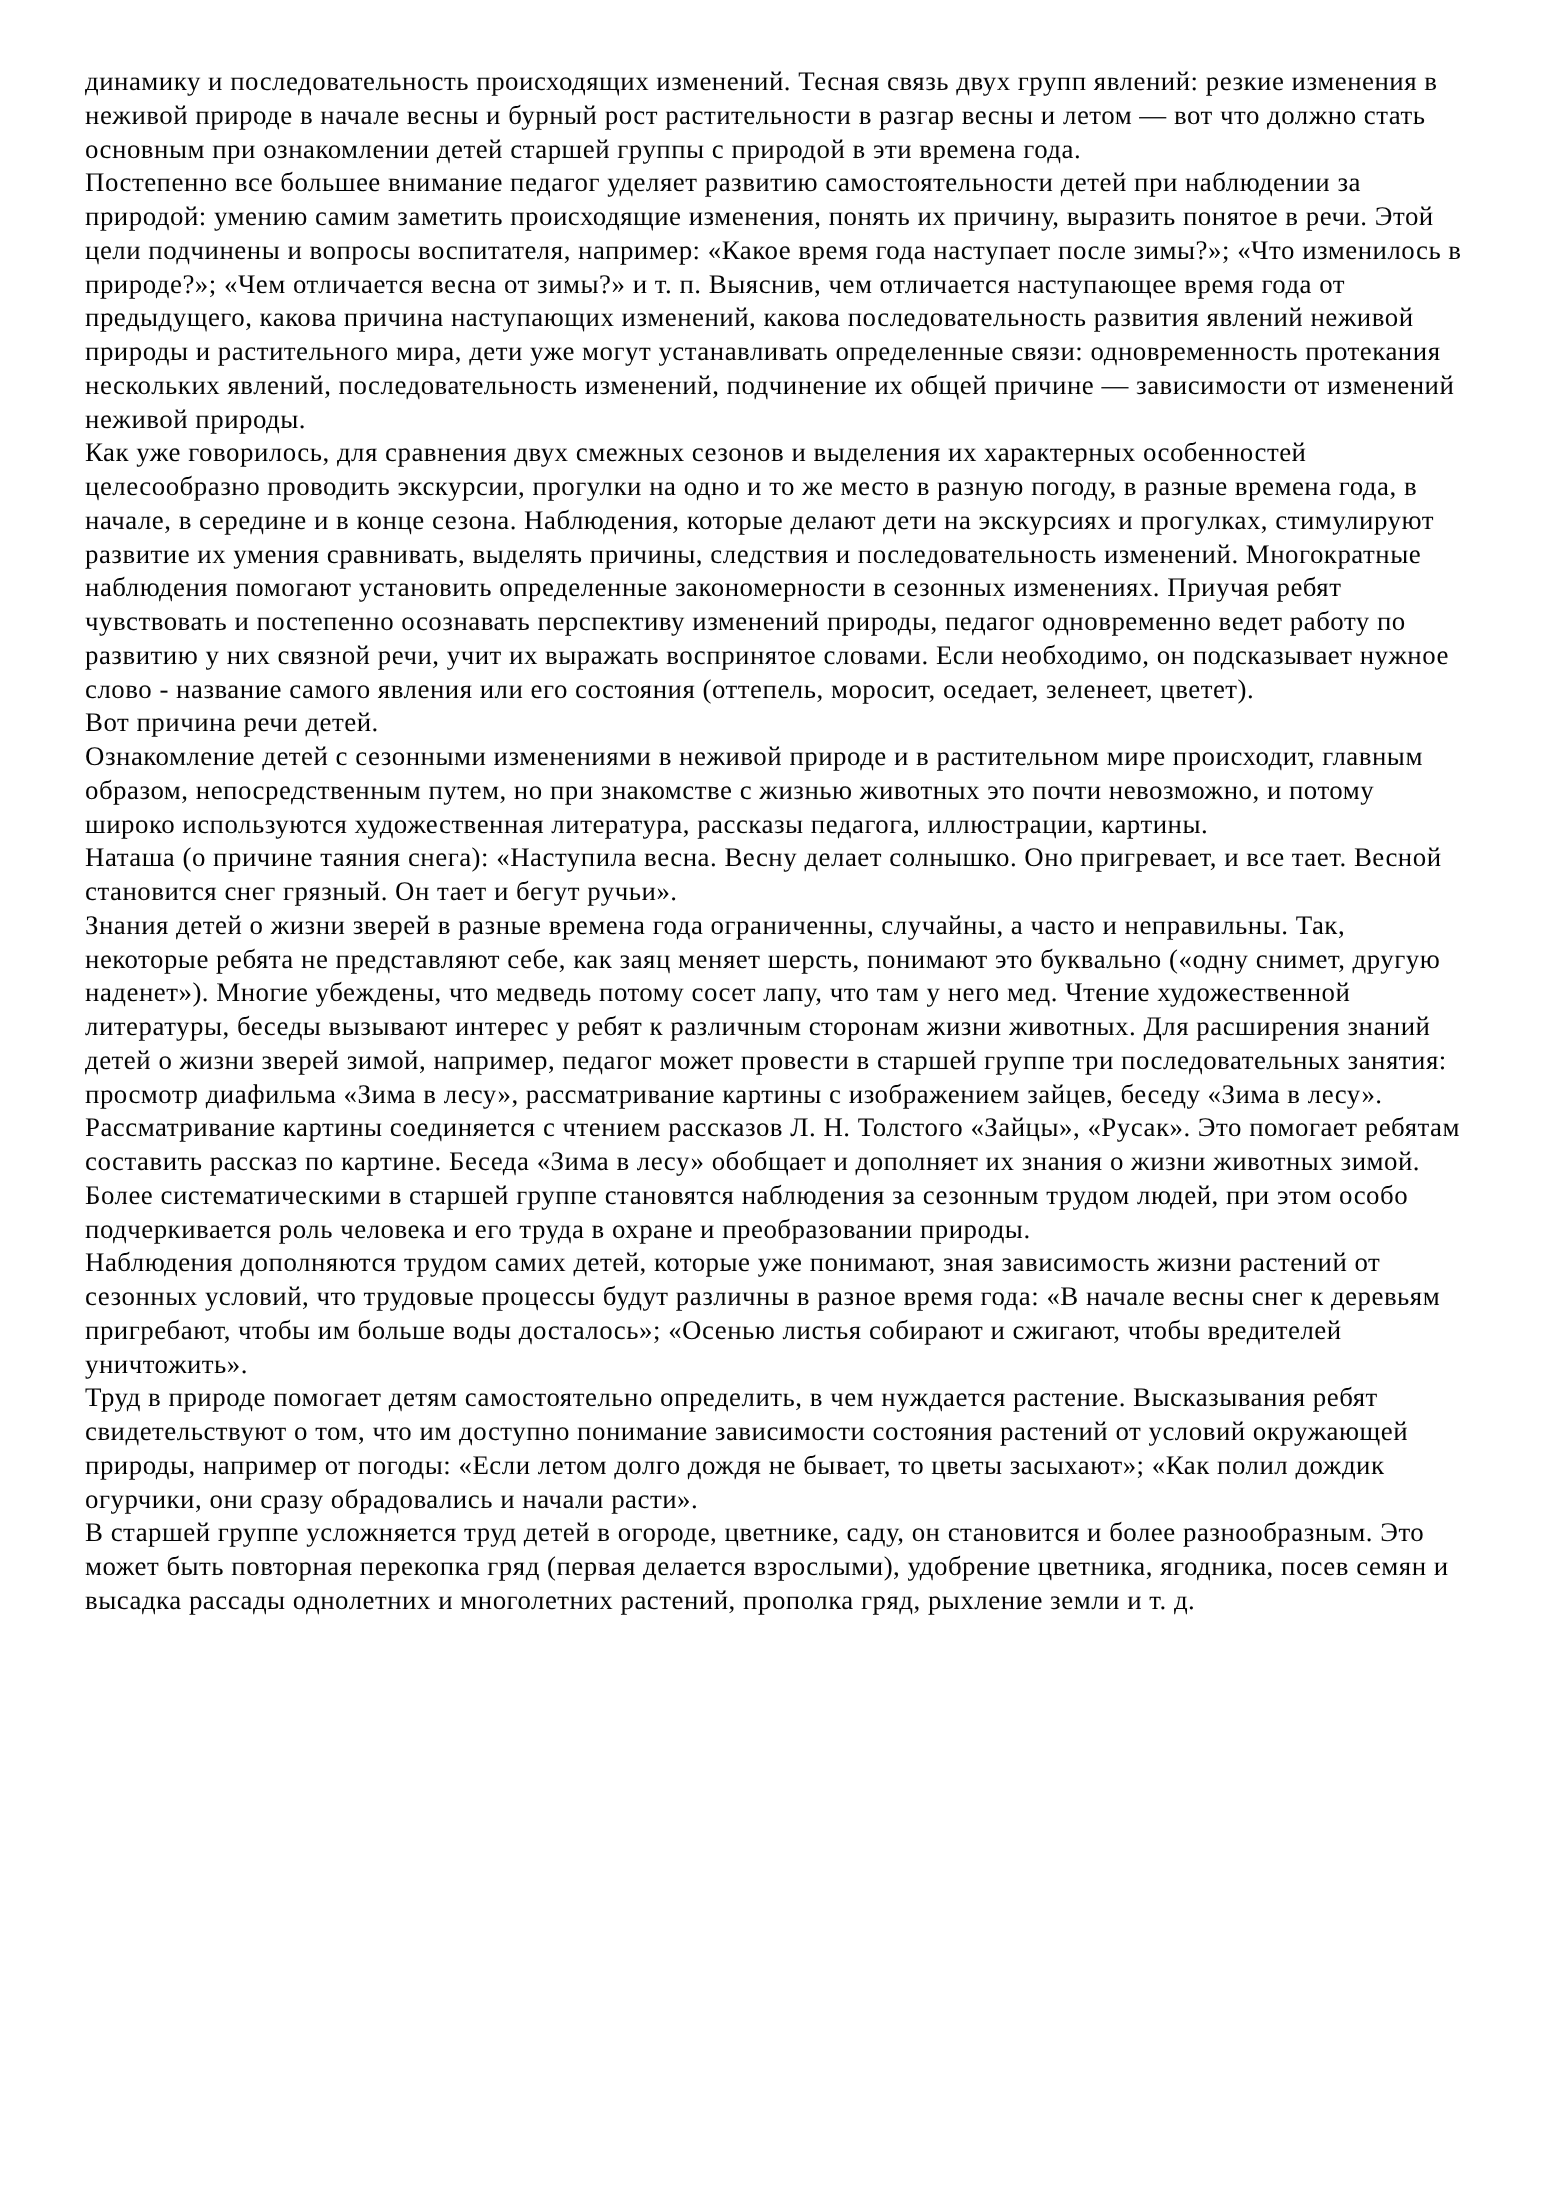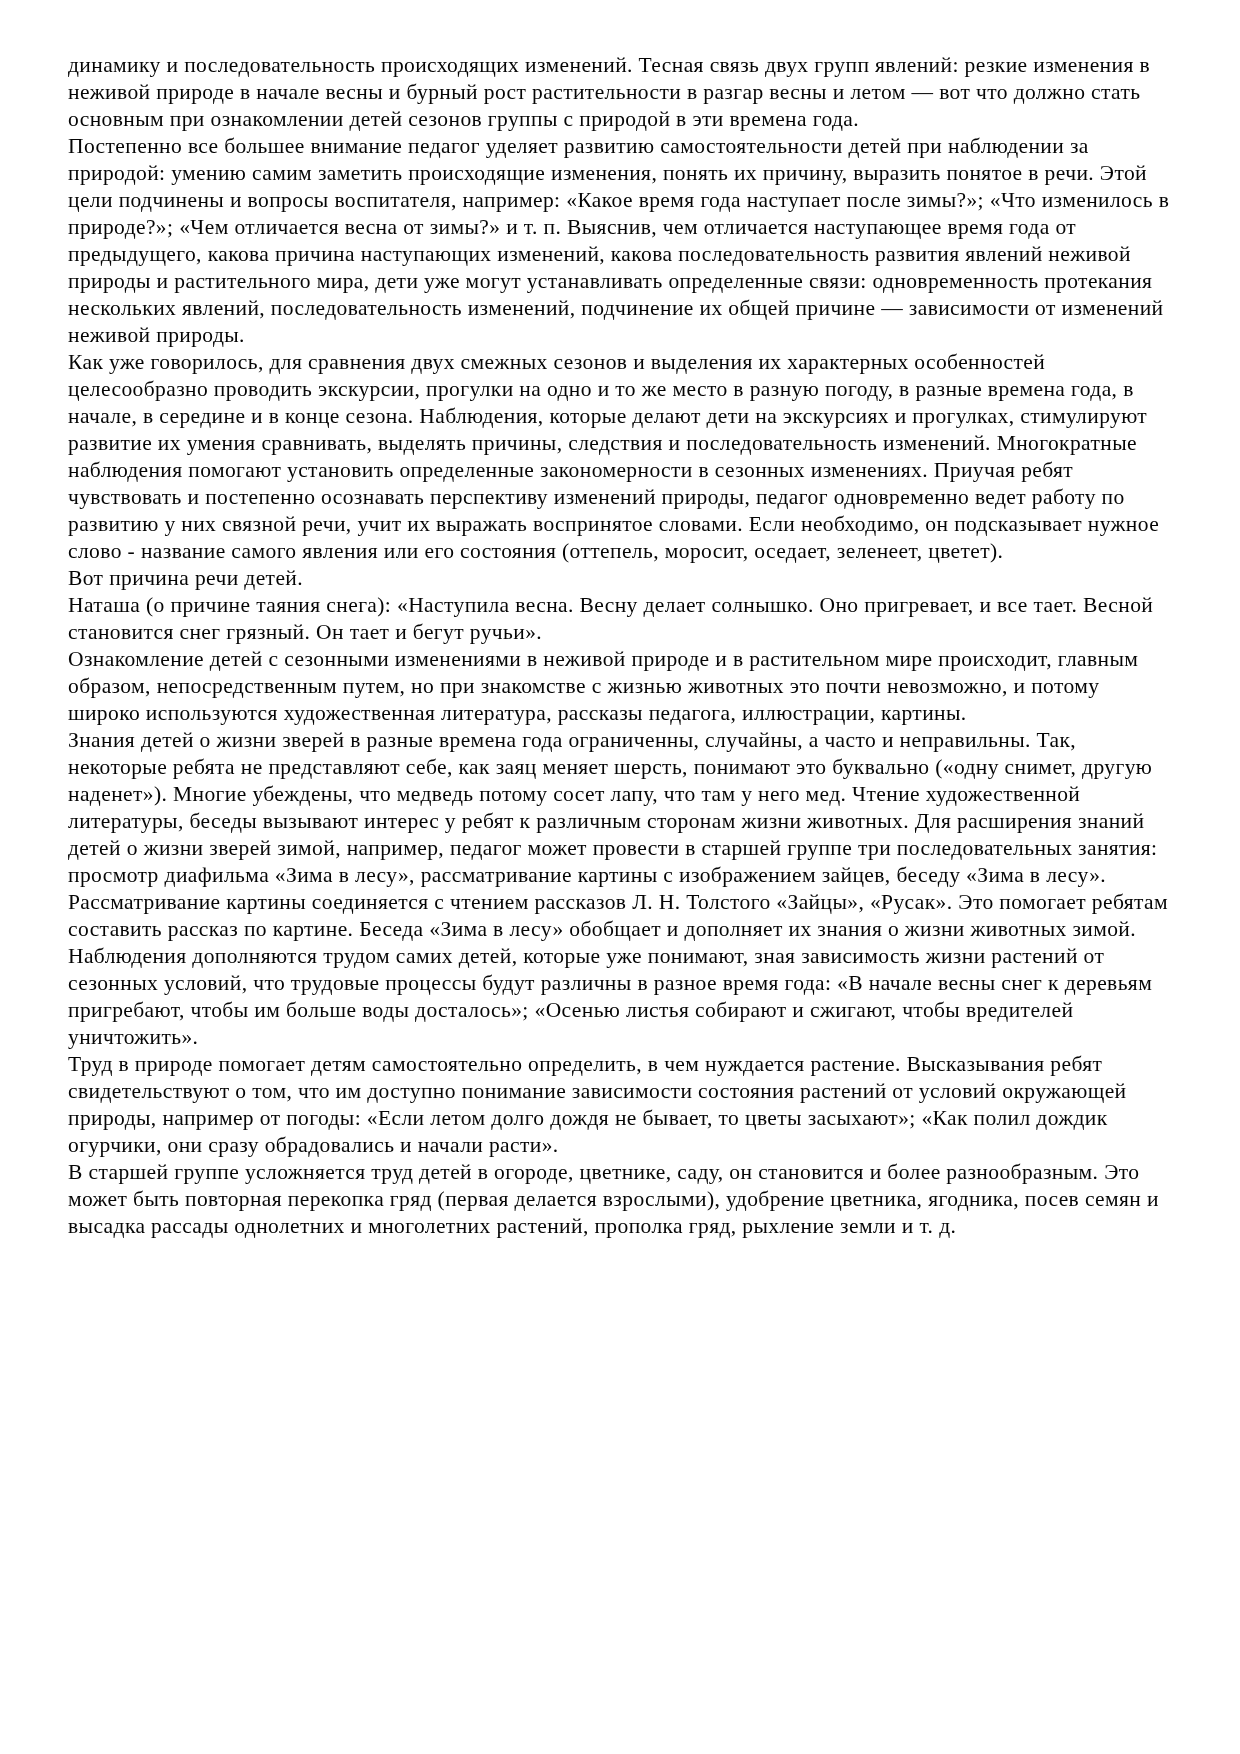--- a/index.html
+++ b/index.html
@@ -29,24 +29,25 @@
     margin: 0;
     padding: 0;
     text-indent: 0;
   }
 </style>
 </head>
 <body>
 
 <div class="page">
   <div class="text-block">
-    <p>динамику и последовательность происходящих изменений. Тесная связь двух групп явлений: резкие изменения в неживой природе в начале весны и бурный рост растительности в разгар весны и летом — вот что должно стать основным при ознакомлении детей сезонов группы с природой в эти времена года.</p>
+    <p>динамику и последовательность происходящих изменений. Тесная связь двух групп явлений: резкие изменения в неживой природе в начале весны и бурный рост растительности в разгар весны и летом — вот что должно стать основным при ознакомлении детей старшей группы с природой в эти времена года.</p>
     <p>Постепенно все большее внимание педагог уделяет развитию самостоятельности детей при наблюдении за природой: умению самим заметить происходящие изменения, понять их причину, выразить понятое в речи. Этой цели подчинены и вопросы воспитателя, например: «Какое время года наступает после зимы?»; «Что изменилось в природе?»; «Чем отличается весна от зимы?» и т. п. Выяснив, чем отличается наступающее время года от предыдущего, какова причина наступающих изменений, какова последовательность развития явлений неживой природы и растительного мира, дети уже могут устанавливать определенные связи: одновременность протекания нескольких явлений, последовательность изменений, подчинение их общей причине — зависимости от изменений неживой природы.</p>
     <p>Как уже говорилось, для сравнения двух смежных сезонов и выделения их характерных особенностей целесообразно проводить экскурсии, прогулки на одно и то же место в разную погоду, в разные времена года, в начале, в середине и в конце сезона. Наблюдения, которые делают дети на экскурсиях и прогулках, стимулируют развитие их умения сравнивать, выделять причины, следствия и последовательность изменений. Многократные наблюдения помогают установить определенные закономерности в сезонных изменениях. Приучая ребят чувствовать и постепенно осознавать перспективу изменений природы, педагог одновременно ведет работу по развитию у них связной речи, учит их выражать воспринятое словами. Если необходимо, он подсказывает нужное слово - название самого явления или его состояния (оттепель, моросит, оседает, зеленеет, цветет).</p>
     <p>Вот причина речи детей.</p>
+    <p>Ознакомление детей с сезонными изменениями в неживой природе и в растительном мире происходит, главным образом, непосредственным путем, но при знакомстве с жизнью животных это почти невозможно, и потому широко используются художественная литература, рассказы педагога, иллюстрации, картины.</p>
     <p>Наташа (о причине таяния снега): «Наступила весна. Весну делает солнышко. Оно пригревает, и все тает. Весной становится снег грязный. Он тает и бегут ручьи».</p>
-    <p>Ознакомление детей с сезонными изменениями в неживой природе и в растительном мире происходит, главным образом, непосредственным путем, но при знакомстве с жизнью животных это почти невозможно, и потому широко используются художественная литература, рассказы педагога, иллюстрации, картины.</p>
     <p>Знания детей о жизни зверей в разные времена года ограниченны, случайны, а часто и неправильны. Так, некоторые ребята не представляют себе, как заяц меняет шерсть, понимают это буквально («одну снимет, другую наденет»). Многие убеждены, что медведь потому сосет лапу, что там у него мед. Чтение художественной литературы, беседы вызывают интерес у ребят к различным сторонам жизни животных. Для расширения знаний детей о жизни зверей зимой, например, педагог может провести в старшей группе три последовательных занятия: просмотр диафильма «Зима в лесу», рассматривание картины с изображением зайцев, беседу «Зима в лесу». Рассматривание картины соединяется с чтением рассказов Л. Н. Толстого «Зайцы», «Русак». Это помогает ребятам составить рассказ по картине. Беседа «Зима в лесу» обобщает и дополняет их знания о жизни животных зимой.</p>
+    <p>Более систематическими в старшей группе становятся наблюдения за сезонным трудом людей, при этом особо подчеркивается роль человека и его труда в охране и преобразовании природы.</p>
     <p>Наблюдения дополняются трудом самих детей, которые уже понимают, зная зависимость жизни растений от сезонных условий, что трудовые процессы будут различны в разное время года: «В начале весны снег к деревьям пригребают, чтобы им больше воды досталось»; «Осенью листья собирают и сжигают, чтобы вредителей уничтожить».</p>
     <p>Труд в природе помогает детям самостоятельно определить, в чем нуждается растение. Высказывания ребят свидетельствуют о том, что им доступно понимание зависимости состояния растений от условий окружающей природы, например от погоды: «Если летом долго дождя не бывает, то цветы засыхают»; «Как полил дождик огурчики, они сразу обрадовались и начали расти».</p>
     <p>В старшей группе усложняется труд детей в огороде, цветнике, саду, он становится и более разнообразным. Это может быть повторная перекопка гряд (первая делается взрослыми), удобрение цветника, ягодника, посев семян и высадка рассады однолетних и многолетних растений, прополка гряд, рыхление земли и т. д.</p>
   </div>
 </div>
 
 </body></html>

